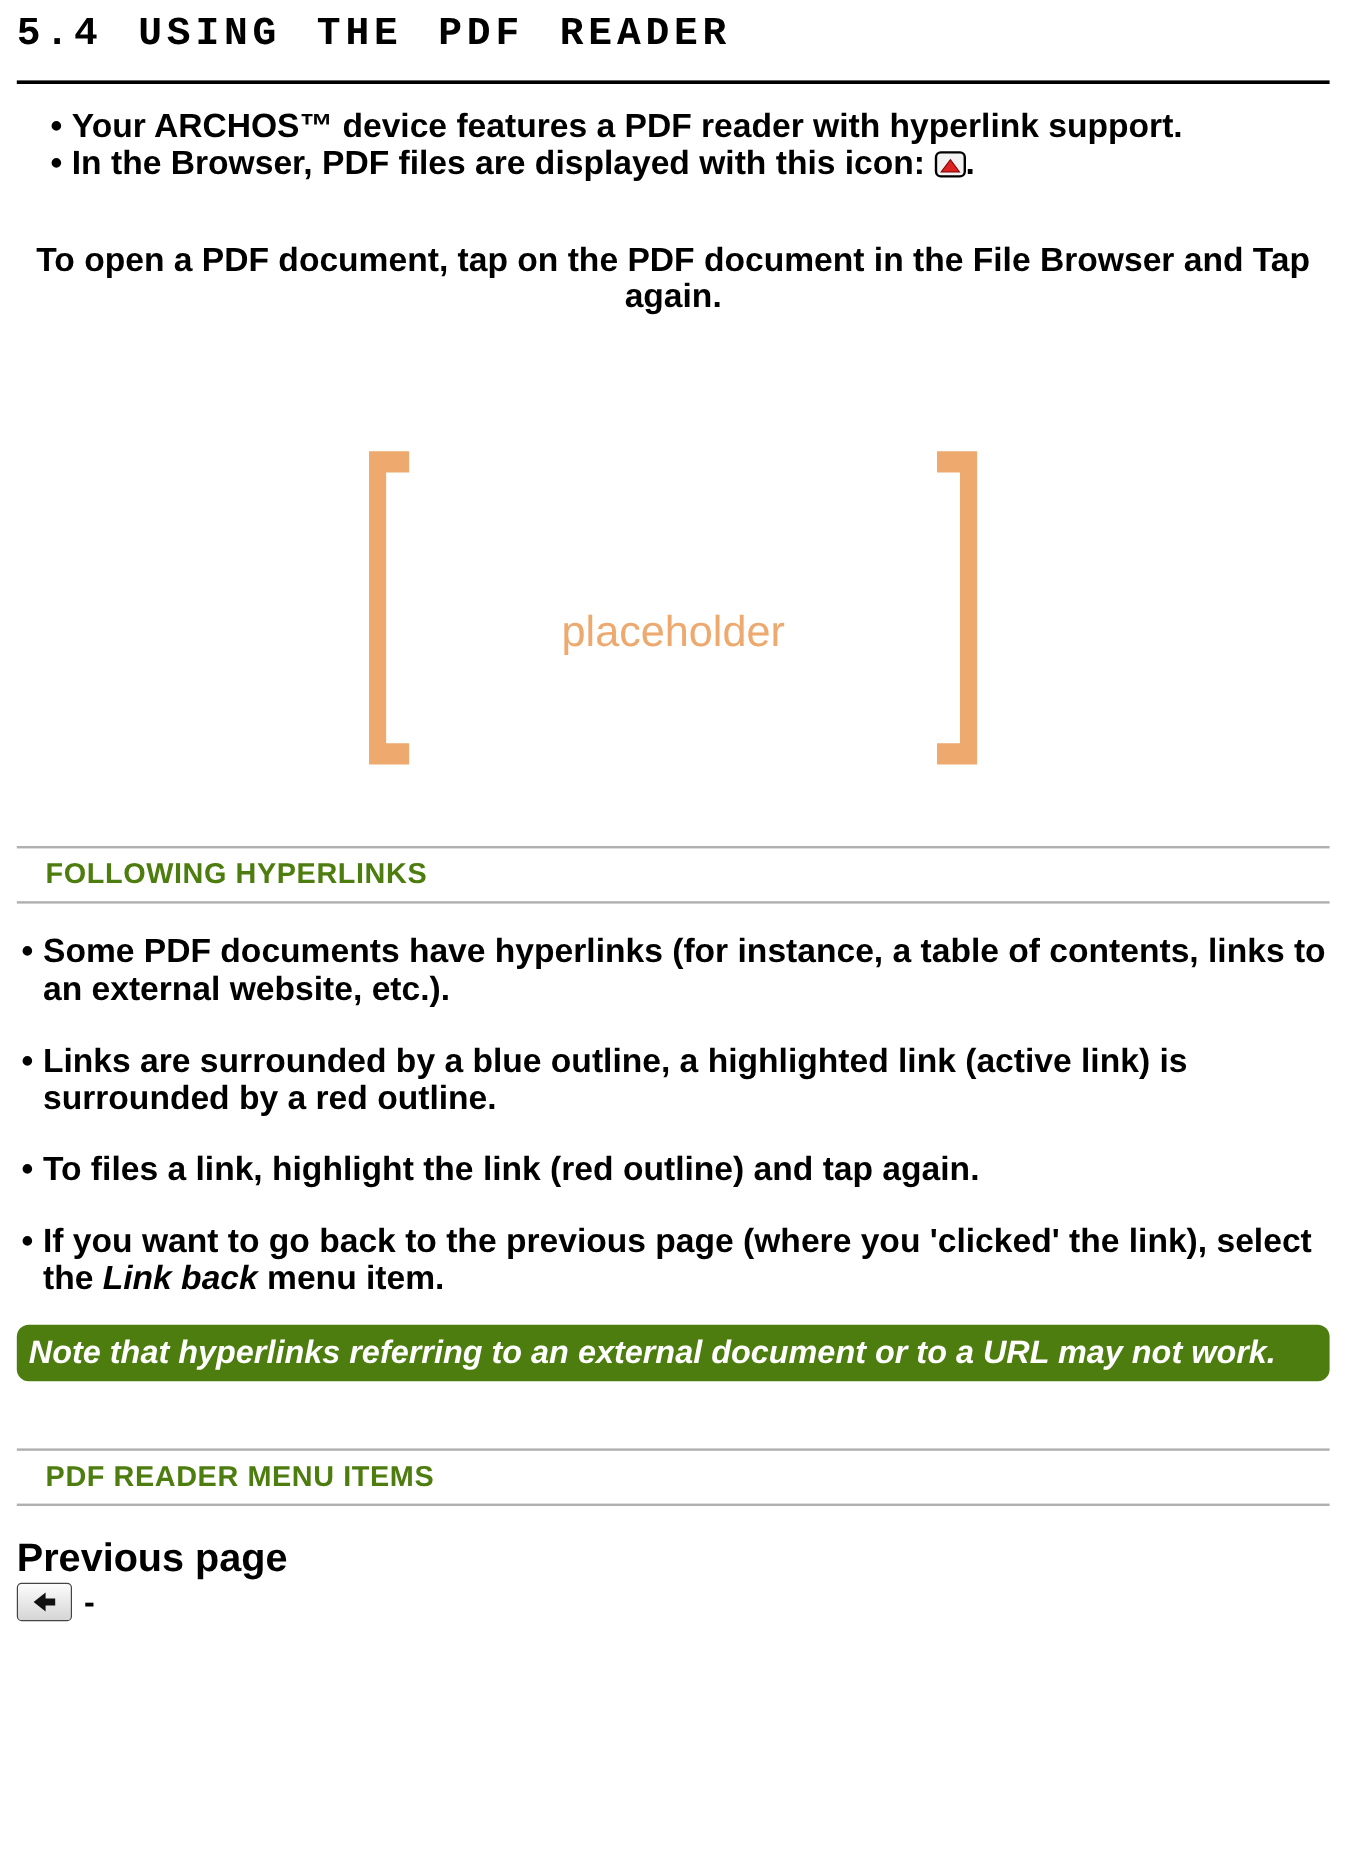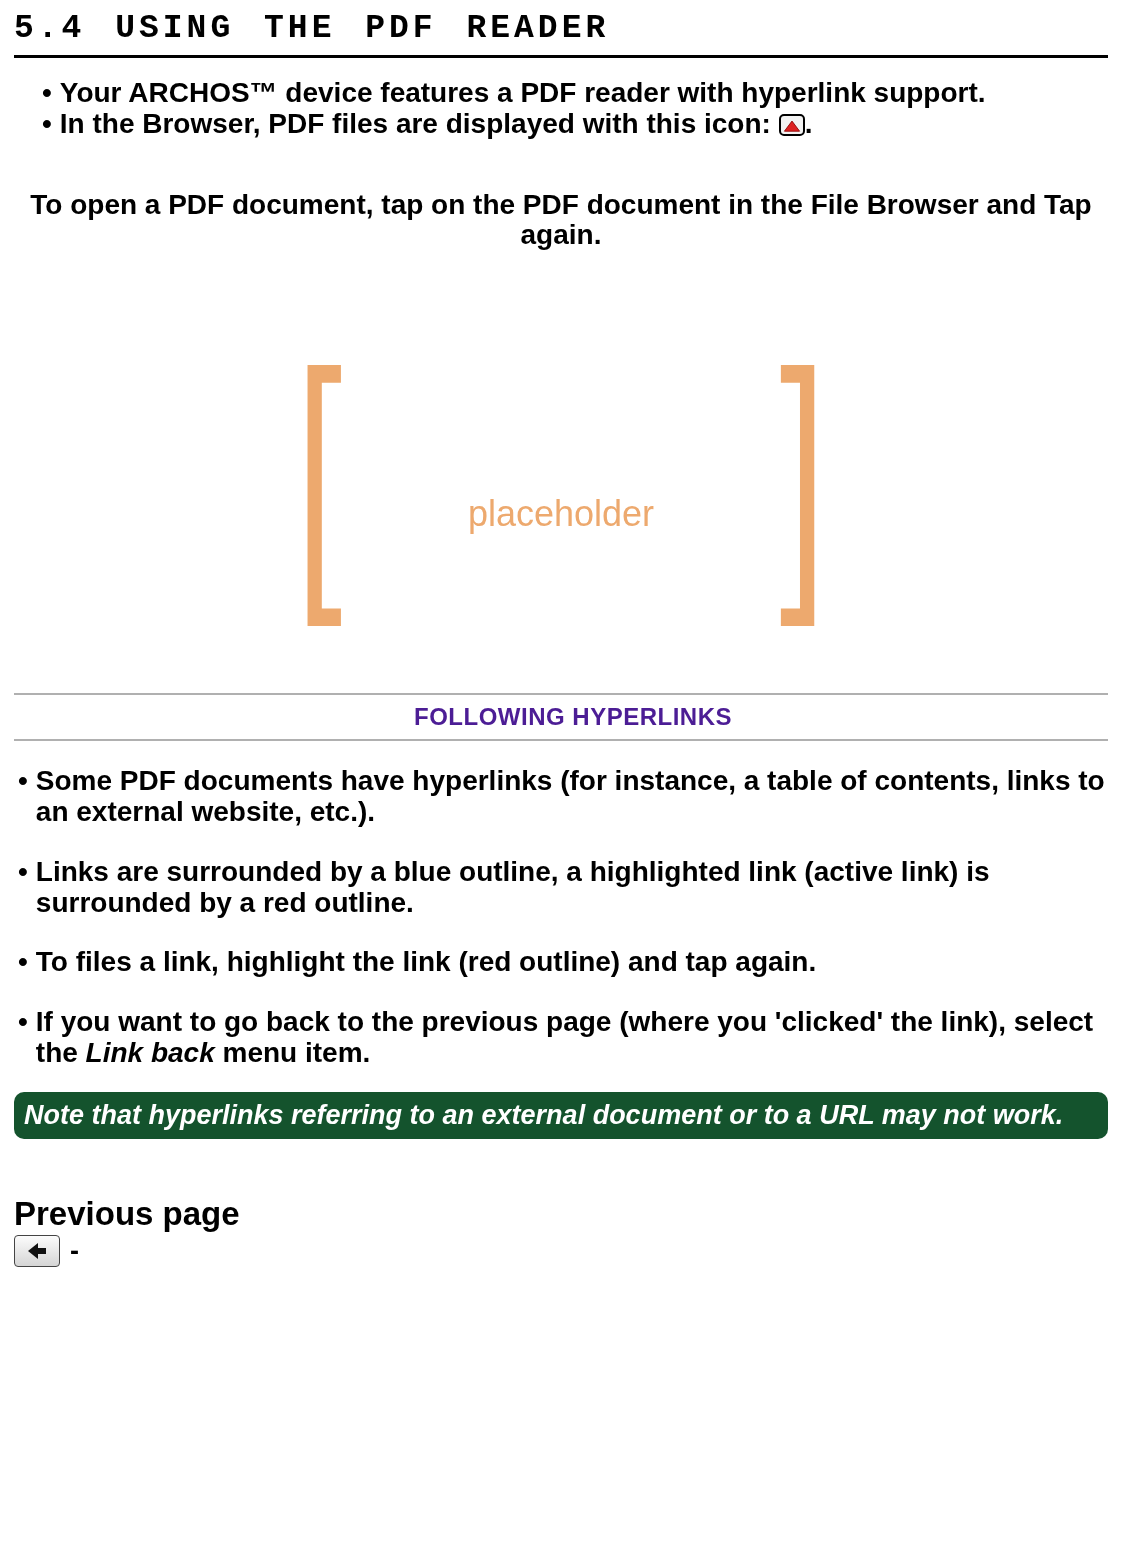--- a/index.html
+++ b/index.html
@@ -9,21 +9,21 @@
       font-family: "Arial Narrow", Arial, sans-serif;
       color: #000;
     }
     .wrap { padding: 10px 14px 40px 14px; }
     .sec-heading {
       font-family: "Courier New", monospace;
       font-size: 33px;
       font-weight: 700;
       letter-spacing: 4px;
       word-spacing: 6px;
-      padding-bottom: 8px;
+      padding-bottom: 20px;
       border-bottom: 3px solid #000;
       margin-bottom: 20px;
       text-transform: uppercase;
       white-space: nowrap;
     }
     .intro-list { padding-left: 28px; }
     .intro-list .li {
       display: flex;
       font-size: 28px;
       font-weight: 700;
@@ -72,42 +72,41 @@
     .ph-text {
       font-size: 36px;
       color: #eda96e;
       padding: 0 110px;
       position: relative;
       top: 42px;
     }
     .subhead-bar {
       border-top: 2px solid #b0b0b0;
       border-bottom: 2px solid #b0b0b0;
-      color: #4c1d95;
+      color: #4d7c0f;
       font-size: 24px;
       font-weight: 700;
       letter-spacing: 0.5px;
       padding: 8px 0 8px 24px;
       text-transform: uppercase;
-      text-align: center;
     }
     .hlinks { padding: 24px 0 0 4px; }
     .hlinks .hli {
       display: flex;
       font-size: 28px;
       font-weight: 700;
       font-stretch: condensed;
       margin-bottom: 28px;
       line-height: 1.12;
     }
     .hlinks .hli .b { margin-right: 8px; }
     .hlinks .hli .txt { flex: 1; padding-left: 0; }
     .ital { font-style: italic; }
     .note-box {
-      background: #14532d;
+      background: #4d7c0f;
       color: #fff;
       font-size: 27px;
       font-style: italic;
       font-weight: 700;
       font-stretch: condensed;
       padding: 8px 10px;
       border-radius: 10px;
       margin-top: -4px;
       margin-bottom: 56px;
     }
@@ -189,20 +188,21 @@
     <div class="hli">
       <span class="b">•</span>
       <span class="txt">
         <span>If you want to go back to the previous page (where you 'clicked' the link), select the </span><span class="ital">Link back</span><span> menu item.</span>
       </span>
     </div>
   </div>
 
   <div class="note-box">Note that hyperlinks referring to an external document or to a URL may not work.</div>
 
+  <div class="subhead-bar">PDF READER MENU ITEMS</div>
 
   <div class="prev-block">
     <div class="prev-title">Previous page</div>
     <div class="prev-row">
       <span class="back-icon">
         <svg viewBox="0 0 26 22">
             <path d="M14 3 L4 11 L14 19 L14 14 L22 14 L22 8 L14 8 Z" fill="#111"></path>
           </svg>
       </span>
       <span class="dash">-</span>

